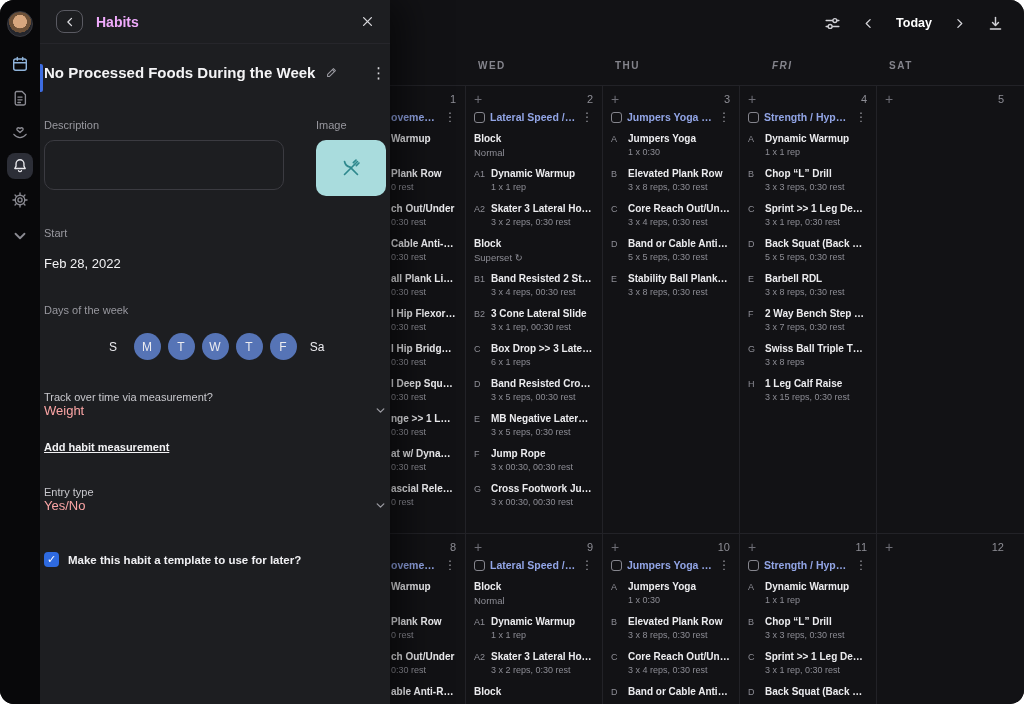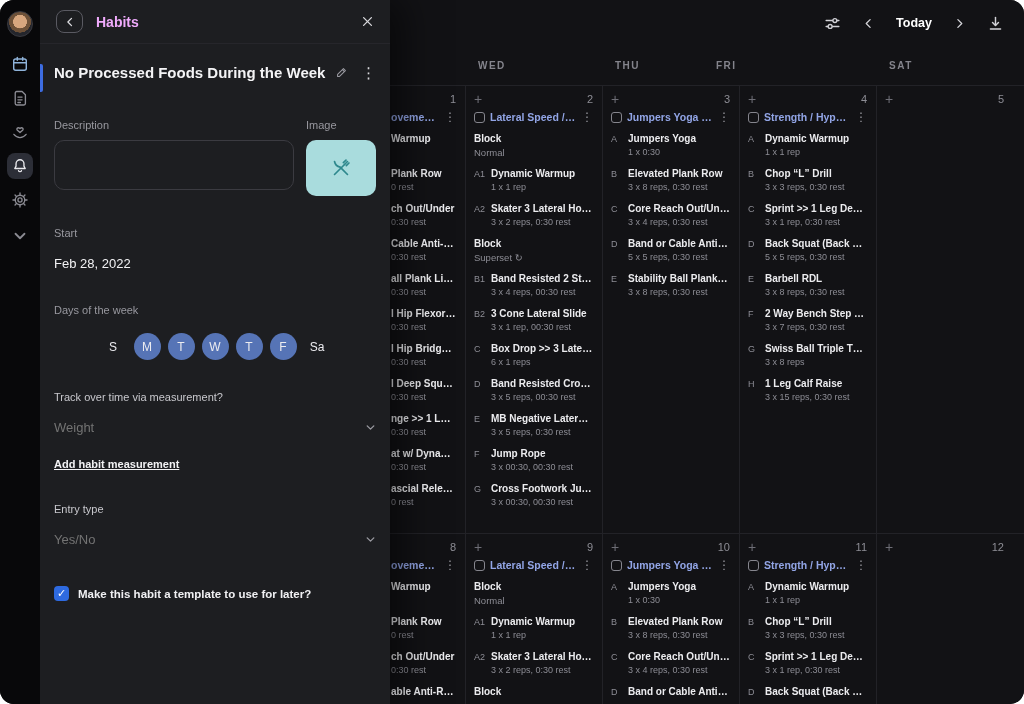--- a/index.html
+++ b/index.html
@@ -51,21 +51,21 @@
   
   .modal{position:absolute;left:40px;top:0;width:350px;height:704px;background:#1d1e21;z-index:20;
          box-shadow:12px 0 36px rgba(0,0,0,.55)}
   .m-head{height:44px;display:flex;align-items:center;padding:0 16px;border-bottom:1px solid #26262b}
   .back{width:27px;height:23px;border:1.3px solid #5a5a62;border-radius:8px;background:none;color:#d8d8dc;
         display:flex;align-items:center;justify-content:center;margin-right:13px;cursor:pointer}
   .back svg{width:12px;height:12px}
   .m-head h1{color:#f0abfc;font-size:14px;font-weight:700;flex:1}
   .close{background:none;border:none;color:#d8d8dc;display:flex;cursor:pointer}
   .close svg{width:13px;height:13px}
-  .m-body{position:relative;padding:0 14px}
+  .m-body{position:relative;padding:0 4px}
   .accent{position:absolute;left:0;top:20px;width:3px;height:28px;background:#3d6ce0;border-radius:0 2px 2px 0}
   .m-title-row{display:flex;align-items:center;gap:10px;padding-top:20px}
   .m-title-row h2{color:#f4f4f6;font-size:15px;font-weight:700}
   .pencil{color:#9a9aa1;display:flex;cursor:pointer}
   .pencil svg{width:13px;height:13px}
   .kebab-m{margin-left:auto;color:#d8d8dc;font-size:15px;cursor:pointer;line-height:15px}
   .m-label{display:block;color:#98989f;font-size:11px}
   .m-grid-desc{display:flex;margin-top:38px}
   .m-grid-desc .col1{flex:1}
   .desc{margin-top:9px;width:240px;height:50px;background:transparent;border:1px solid #3b3b41;border-radius:10px;
@@ -76,21 +76,21 @@
   .img-tile svg{width:30px;height:30px}
   .m-two{display:flex;margin-top:31px}
   .m-two > div:first-child{width:168px}
   .val{margin-top:17px;color:#f2f2f4;font-size:13px}
   .sec-label{margin-top:33px}
   .days{display:flex;justify-content:center;align-items:center;gap:7px;margin-top:17px}
   .day{min-width:27px;height:27px;border-radius:50%;display:flex;align-items:center;justify-content:center;
        color:#ececf0;font-size:12px;cursor:pointer}
   .day.sel{background:#5674b6;width:27px}
   .q-label{display:block;margin-top:31px;color:#c8c8cd;font-size:11px}
-  .dd{display:flex;align-items:center;justify-content:space-between;margin-top:17px;color:#737373;font-size:13px;cursor:pointer}
+  .dd{display:flex;align-items:center;justify-content:space-between;color:#fca5a5;font-size:13px;cursor:pointer}
   .dd svg{width:11px;height:11px;color:#9a9aa1}
   .link{display:inline-block;margin-top:23px;color:#f2f2f4;font-size:11px;font-weight:700;text-decoration:underline;cursor:pointer}
   .tmpl{display:flex;align-items:center;gap:9px;margin-top:39px}
   .chk{width:15px;height:15px;background:#2e6ae0;border-radius:4px;color:#fff;font-size:11px;
        display:flex;align-items:center;justify-content:center;cursor:pointer;flex:none}
   .tmpl-lbl{color:#f0f0f3;font-size:11.5px;font-weight:700}
 </style>
 </head>
 <body>
 
@@ -123,21 +123,21 @@
             <path d="M6.5 8.8 10 12.3 13.5 8.8"></path>
             <path d="M4 16.5h12"></path>
         </svg>
       </button>
     </div>
     <div class="hl" style="top:85px"></div>
     <div class="hl" style="top:533px"></div>
     <div id="cal-grid">
         <div class="cal-head" style="left: 438px;">WED</div>
         <div class="cal-head" style="left: 575px;">THU</div>
-        <div class="cal-head" style="left: 676px;">FRI</div>
+        <div class="cal-head" style="left: 732px; font-style: italic;">FRI</div>
         <div class="cal-head" style="left: 849px;">SAT</div>
         <div class="cal-cell partial" style="left: 288px; top: 85px; width: 137px; height: 448px;">
           <div class="cell-top">
             <span class="plus">+</span>
             <span class="date">1</span>
           </div>
           <div class="card">
             <div class="card-head">
               <span class="card-title">ovement Q...</span>
               <span class="kebab">⋮</span>

